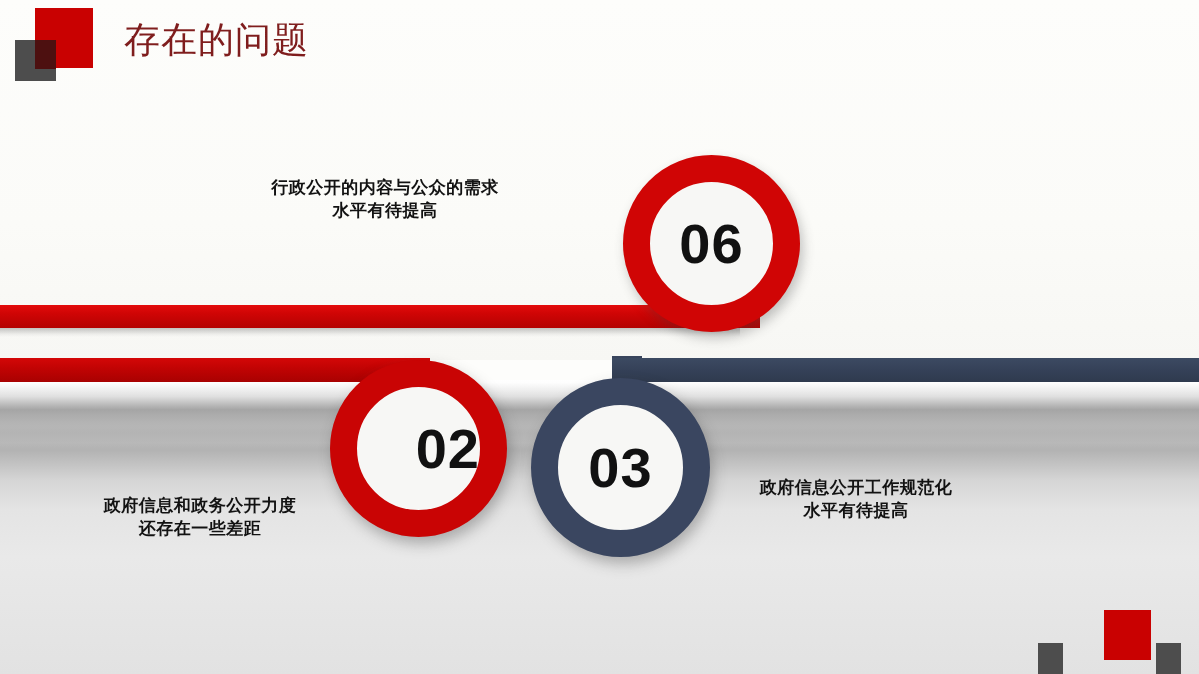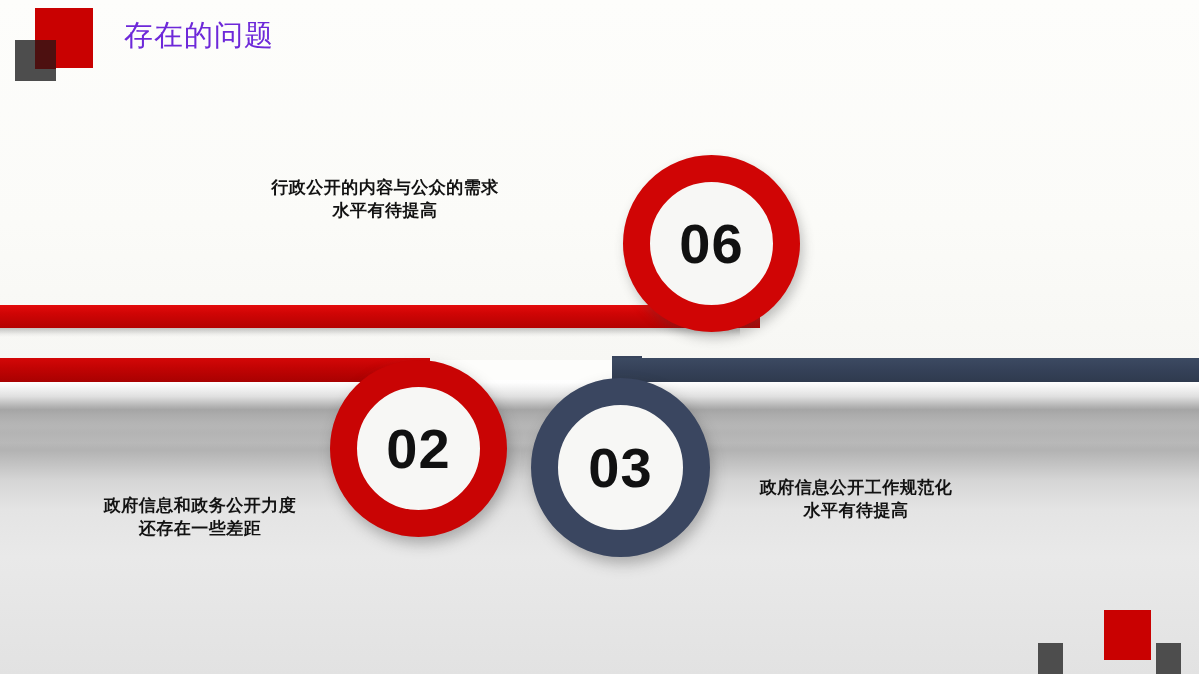--- a/index.html
+++ b/index.html
@@ -110,20 +110,21 @@
     left: 623px; top: 155px;
     width: 177px; height: 177px;
     border: 27px solid #d00505;
     box-shadow: 3px 6px 12px rgba(60,60,60,0.30);
   }
   .circle-02 {
     left: 330px; top: 360px;
     width: 177px; height: 177px;
     border: 27px solid #c90404;
     box-shadow: 3px 7px 14px rgba(60,60,60,0.35);
+    justify-content: flex-end;
   }
   .circle-03 {
     left: 531px; top: 378px;
     width: 179px; height: 179px;
     border: 27px solid #3a4660;
     box-shadow: 3px 7px 14px rgba(60,60,60,0.35);
   }
 
   
   .logo-gray {
@@ -140,22 +141,22 @@
   }
   .logo-overlap {
     position: absolute;
     left: 35px; top: 40px;
     width: 21px; height: 29px;
     background: #4d1010;
   }
   .slide-title {
     position: absolute;
     left: 124px; top: 16px;
-    font-size: 29px;
-    color: #6d28d9;
+    font-size: 36px;
+    color: #7f1d1d;
     font-weight: normal;
     letter-spacing: 1px;
     white-space: nowrap;
   }
 
   
   .caption {
     position: absolute;
     text-align: center;
     font-weight: bold;

